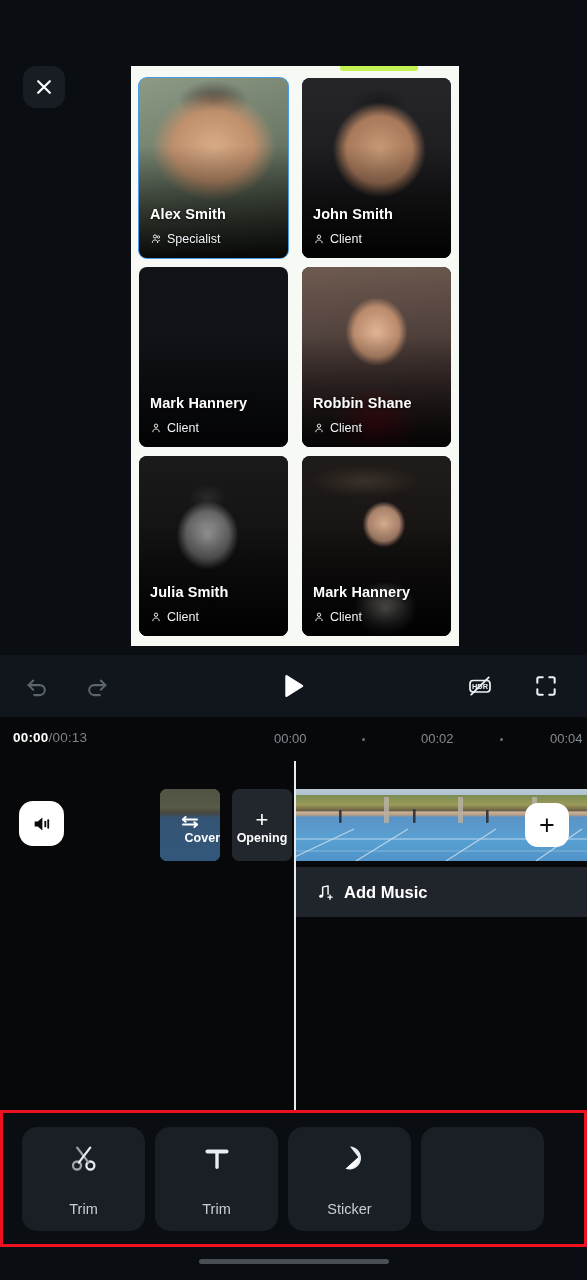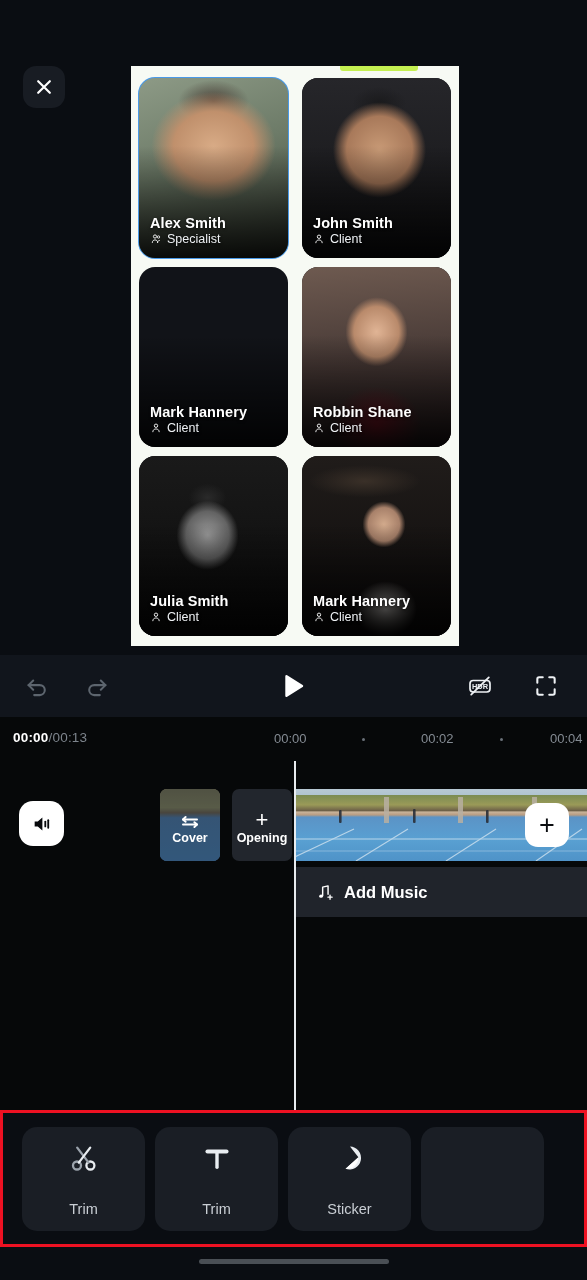--- a/index.html
+++ b/index.html
@@ -29,36 +29,36 @@
     position:absolute; left:209px; top:0px; width:78px; height:5px;
     background:#c5f052; border-radius:0 0 3px 3px;
   }
   .preview-inner {
     position:absolute; left:0; top:12px; width:328px; height:560px;
     padding:0 8px;
   }
   .grid { display:grid; grid-template-columns:1fr 1fr; gap:9px 14px; }
 
   .pcard {
-    position:relative; height:180px; border-radius:16px; overflow:hidden;
+    position:relative; height:180px; border-radius:8px; overflow:hidden;
     background:#111318;
   }
   .pcard.sel { outline:2.5px solid #4a9ae8; outline-offset:-1px; }
   .pcard .photo { position:absolute; inset:0; }
   .pcard .shade {
     position:absolute; left:0; right:0; bottom:0; height:62%;
     background:linear-gradient(to top, rgba(0,0,0,.88), rgba(0,0,0,.0));
   }
   .pcard .meta { position:absolute; left:11px; bottom:12px; right:8px; }
   .pcard .pname {
     color:#fff; font-size:14.5px; font-weight:bold; letter-spacing:.1px;
     text-shadow:0 1px 3px rgba(0,0,0,.7); line-height:1.15;
   }
   .pcard .prole {
-    display:flex; align-items:center; gap:5px; margin-top:0;
+    display:flex; align-items:center; gap:5px; margin-top:9px;
     color:#eef1f4; font-size:12.5px; text-shadow:0 1px 3px rgba(0,0,0,.7);
   }
   .prole svg { width:12px; height:12px; flex:none; }
 
   
   .ph-alex {
     background:
       radial-gradient(ellipse 58% 42% at 50% 38%, #d8ab86 0%, #c0906c 46%, rgba(90,88,72,0) 72%),
       radial-gradient(ellipse 34% 17% at 50% 13%, #4a4038 0%, rgba(74,64,56,0) 70%),
       linear-gradient(160deg,#8d9a86 0%,#6d7b68 45%,#3d4438 100%);
@@ -146,21 +146,21 @@
   }
   .cover-chip .cimg {
     position:absolute; inset:0;
     background:
       linear-gradient(180deg,#7d7a58 0%,#8a8a60 26%,#6f6450 33%,#4e7fae 40%,#4a84b8 100%);
   }
   .cover-chip .cover-shade { position:absolute; inset:0; background:rgba(18,26,38,.42); }
   .cover-chip .swap { position:absolute; left:50%; top:26px; transform:translateX(-50%); }
   .cover-chip .swap svg { width:20px; height:14px; }
   .cover-chip .clbl {
-    position:absolute; left:0; right:0; top:42px; text-align:center;
+    position:absolute; left:0; right:0; top:42px; text-align:right;
     color:#fff; font-size:12.5px; font-weight:bold;
   }
   .opening-chip {
     position:absolute; left:232px; top:0; width:60px; height:72px; border-radius:7px;
     background:#22262d;
   }
   .opening-chip .plus {
     position:absolute; left:50%; top:20px; transform:translateX(-50%);
     color:#fff; font-size:22px; font-weight:300; line-height:1;
   }

